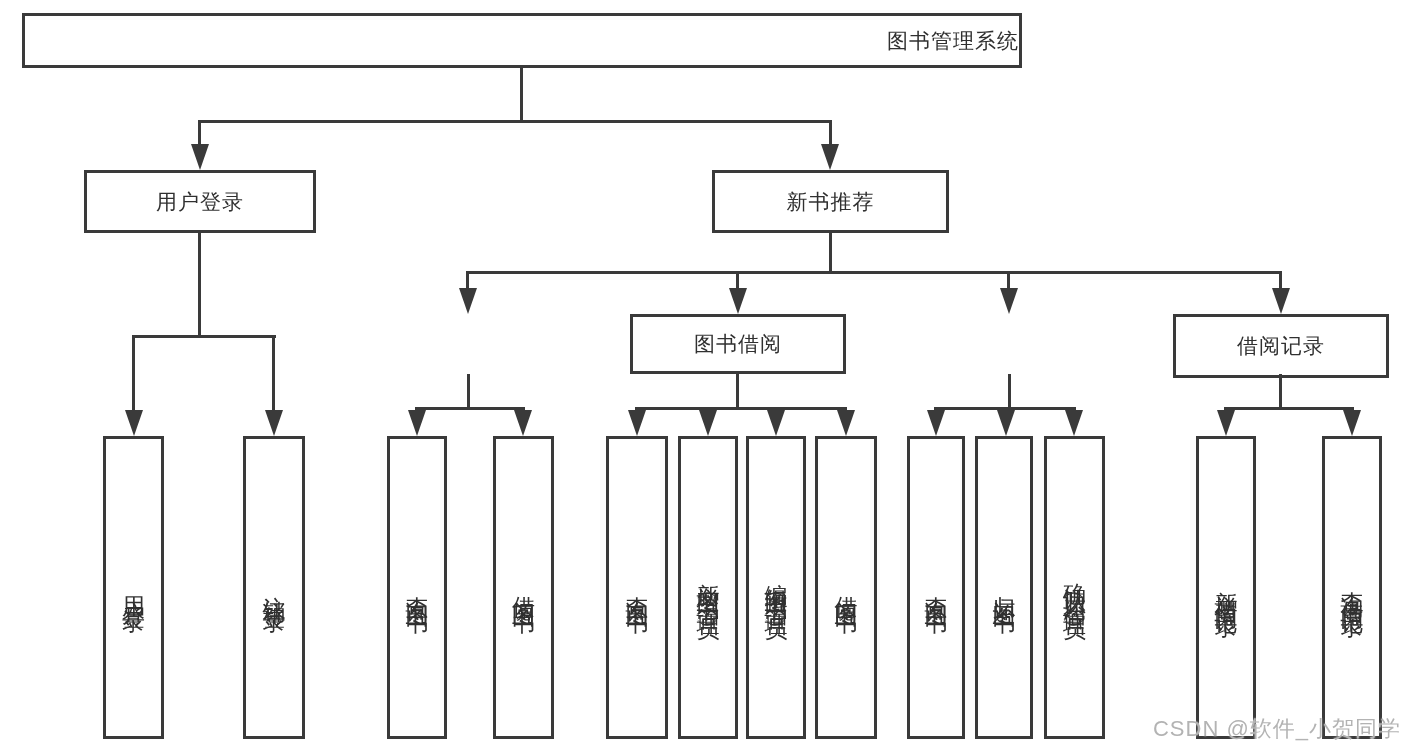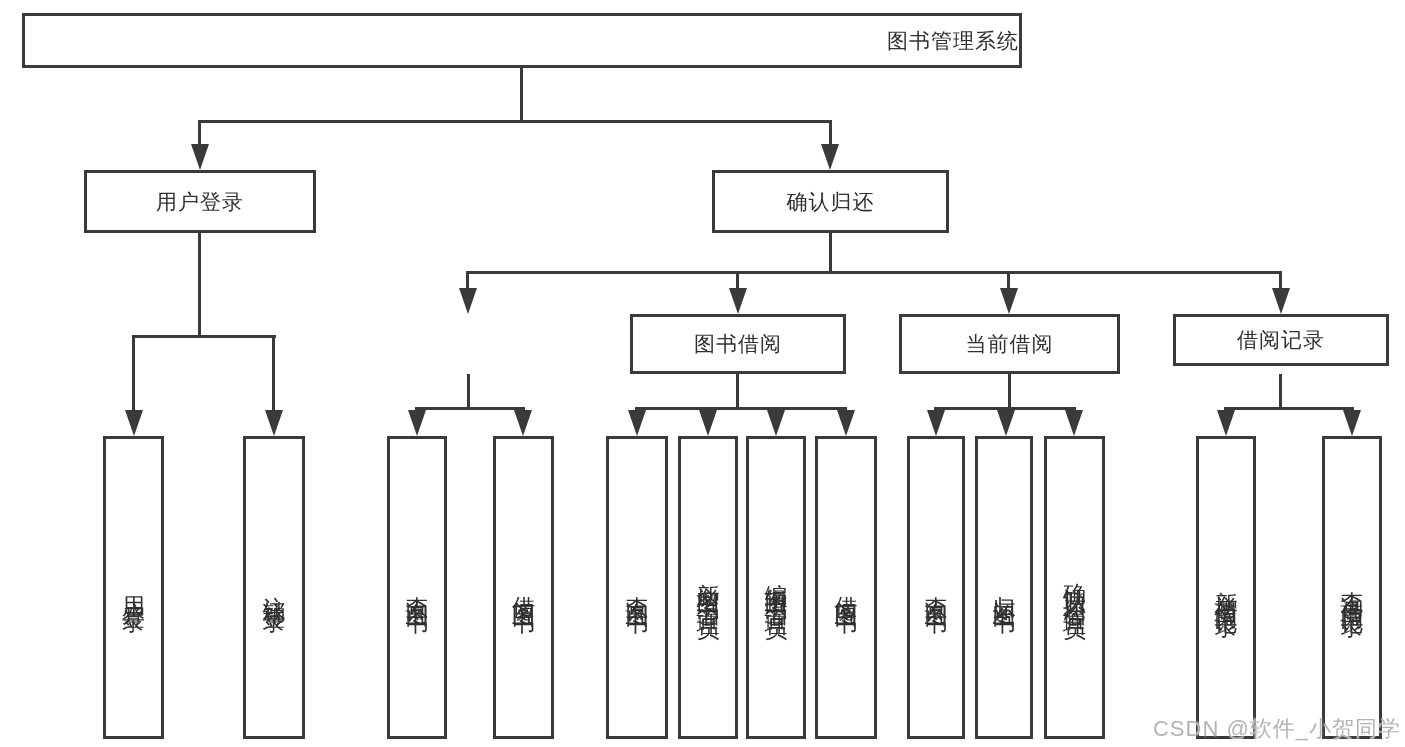--- a/index.html
+++ b/index.html
@@ -43,30 +43,27 @@
 <div class="canvas">
 
   <div class="node h-node" style="left:22px;top:13px;width:1000px;height:55px;justify-content:flex-end;">
     <span>图书管理系统</span>
   </div>
 
   <div class="node h-node" style="left:84px;top:170px;width:232px;height:63px;">
     <span>用户登录</span>
   </div>
   <div class="node h-node" style="left:712px;top:170px;width:237px;height:63px;">
-    <span>确认归还</span>
+    <span>新书推荐</span>
   </div>
 
   <div class="node h-node" style="left:630px;top:314px;width:216px;height:60px;">
     <span>图书借阅</span>
   </div>
-  <div class="node h-node" style="left:899px;top:314px;width:221px;height:60px;">
-    <span>当前借阅</span>
-  </div>
-  <div class="node h-node" style="left:1173px;top:314px;width:216px;height:52px;">
+  <div class="node h-node" style="left:1173px;top:314px;width:216px;height:64px;">
     <span>借阅记录</span>
   </div>
 
   <div class="node v-node" style="left:103px;top:436px;width:61px;height:303px;">
     <span>用户登录</span>
   </div>
   <div class="node v-node" style="left:243px;top:436px;width:62px;height:303px;">
     <span>注销登录</span>
   </div>
   <div class="node v-node" style="left:387px;top:436px;width:60px;height:303px;">

